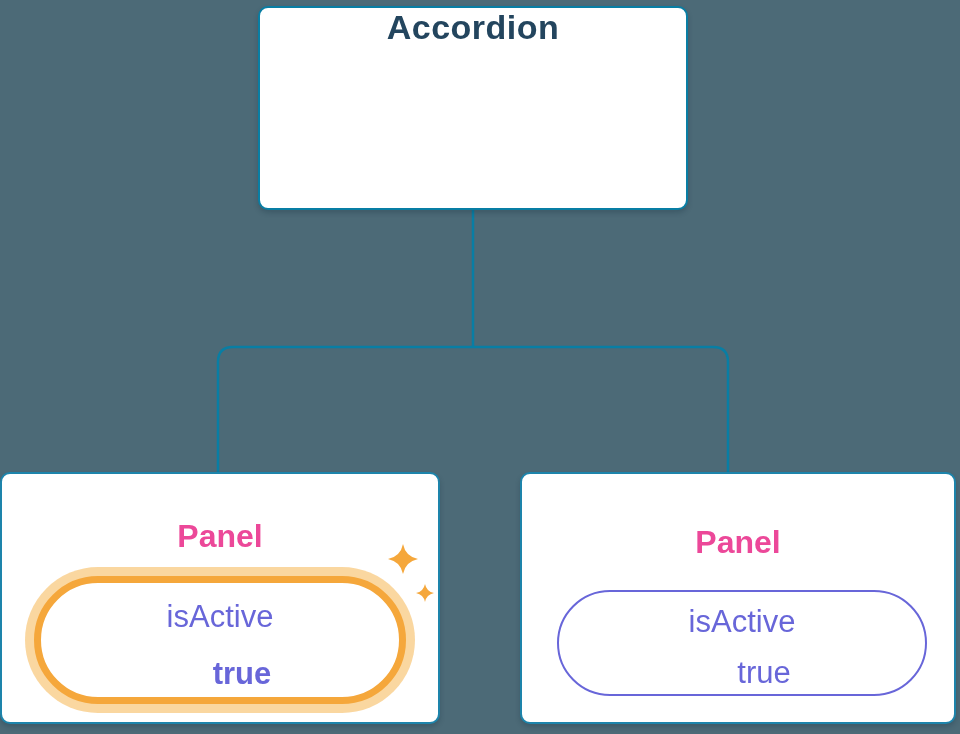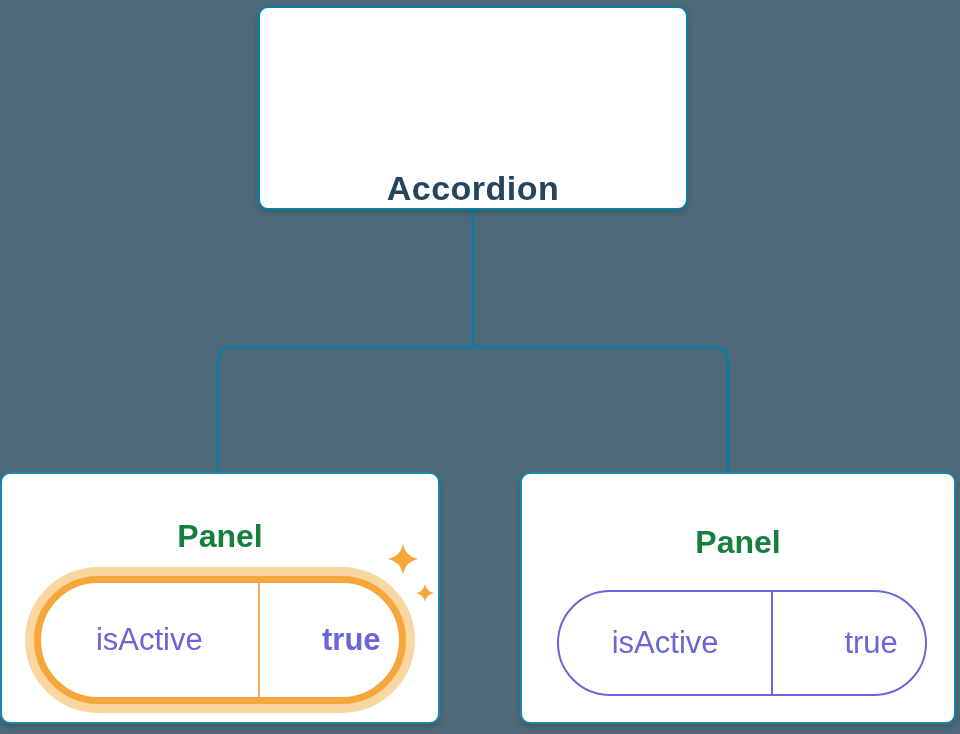--- a/index.html
+++ b/index.html
@@ -32,21 +32,21 @@
     border-radius: 10px;
     box-sizing: border-box;
   }
   .accordion-node {
     left: 258px;
     top: 6px;
     width: 430px;
     height: 204px;
     border: 2.5px solid #087ea4;
     display: flex;
-    align-items: flex-end;
+    align-items: flex-start;
     justify-content: center;
     box-shadow: 0 3px 5px rgba(20, 45, 58, 0.25);
   }
   .accordion-label {
     color: #23455e;
     font-size: 34px;
     font-weight: 600;
     letter-spacing: 0.5px;
   }
   .panel-node {
@@ -56,34 +56,35 @@
     border: 2px solid #1d84ab;
     box-shadow: 0 3px 5px rgba(20, 45, 58, 0.25);
   }
   .panel-left { left: 0px; }
   .panel-right { left: 520px; width: 436px; }
   .panel-title {
     position: absolute;
     left: 0;
     width: 100%;
     text-align: center;
-    color: #15803d;
+    color: #ec4899;
     font-size: 32px;
     font-weight: 600;
   }
   .panel-left .panel-title { top: 44px; }
   .panel-right .panel-title { top: 50px; }
 
   .pill {
     position: absolute;
     box-sizing: border-box;
     border-radius: 999px;
     display: flex;
     align-items: stretch;
     background: #ffffff;
+    flex-direction: column;
   }
   .pill-active {
     left: 32px;
     top: 102px;
     width: 372px;
     height: 128px;
     border: 7px solid #F5A73B;
     box-shadow: 0 0 0 9px rgba(250, 213, 155, 0.95);
   }
   .pill-inactive {

